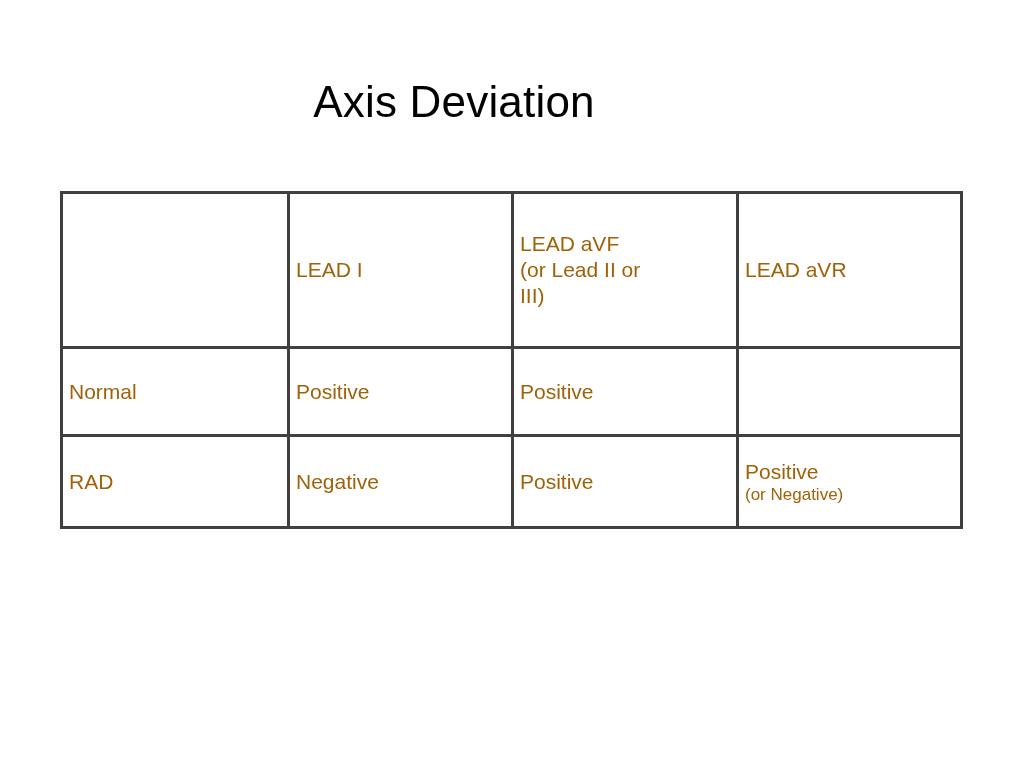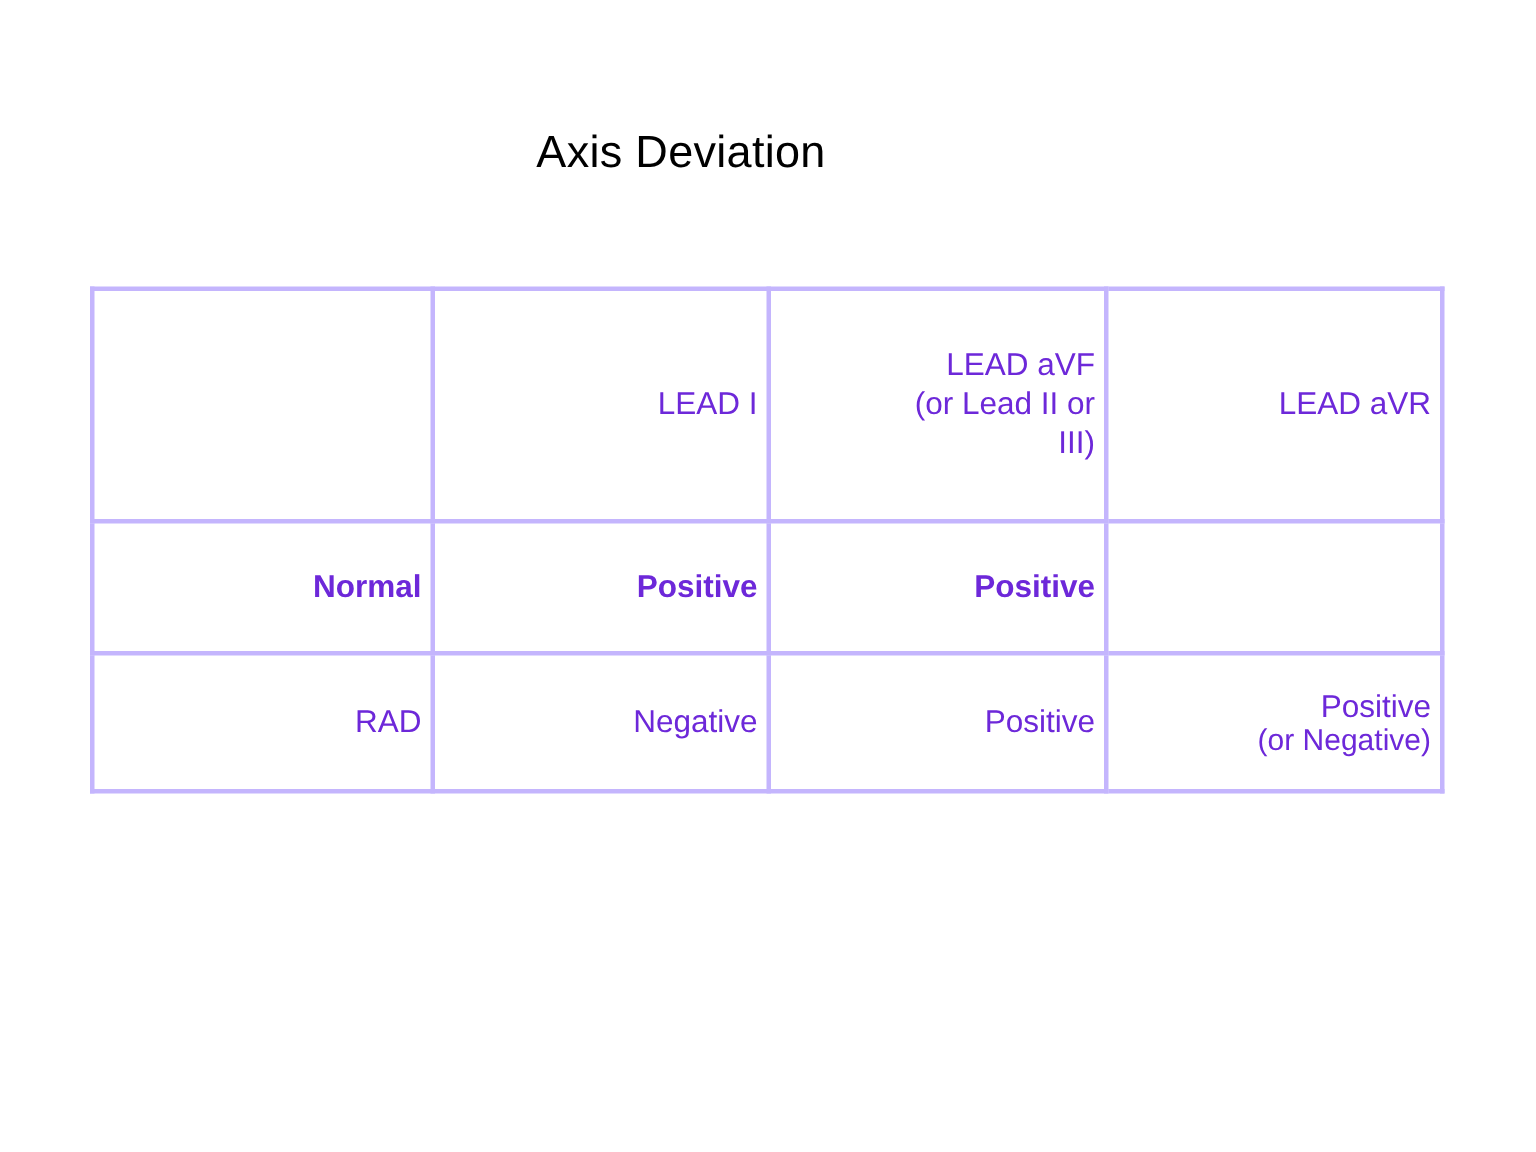--- a/index.html
+++ b/index.html
@@ -25,70 +25,70 @@
     background: #ffffff;
   }
 
   
   .slide-title {
     position: absolute;
     left: 0;
     top: 74px;
     width: 908px;
     text-align: center;
-    font-size: 30px;
+    font-size: 44px;
     line-height: 56px;
     font-weight: 400;
     color: #000000;
     letter-spacing: 0.2px;
     white-space: nowrap;
   }
 
   
   .axis-table {
     position: absolute;
     left: 60px;
     top: 191px;
     width: 900px;
     border-collapse: collapse;
     table-layout: fixed;
   }
   .axis-table td {
-    border: 3px solid #c4b5fd;
-    text-align: right;
+    border: 3px solid #404040;
+    text-align: left;
     vertical-align: middle;
     font-size: 21px;
     line-height: 26px;
-    color: #6d28d9;
+    color: #a16207;
     padding: 2px 6px;
     font-weight: 400;
   }
 
   
   .col-cond  { width: 227px; }
   .col-lead1 { width: 224px; }
   .col-avf   { width: 225px; }
   .col-avr   { width: 224px; }
 
   
   .row-head td { height: 148px; }
-  .row-body td { height: 81px; font-weight: bold; }
+  .row-body td { height: 81px; }
   .row-rad  td { height: 85px; }
   .row-last td { height: 98px; }
 
   .cell-empty { }
 
   .avr-main {
     display: block;
     font-size: 21px;
     line-height: 25px;
   }
   .avr-sub {
     display: block;
-    font-size: 20px;
+    font-size: 17px;
     line-height: 21px;
   }
 
   .hdr-line { display: block; }
 </style>
 </head>
 <body>
 
 <div class="slide">
 

